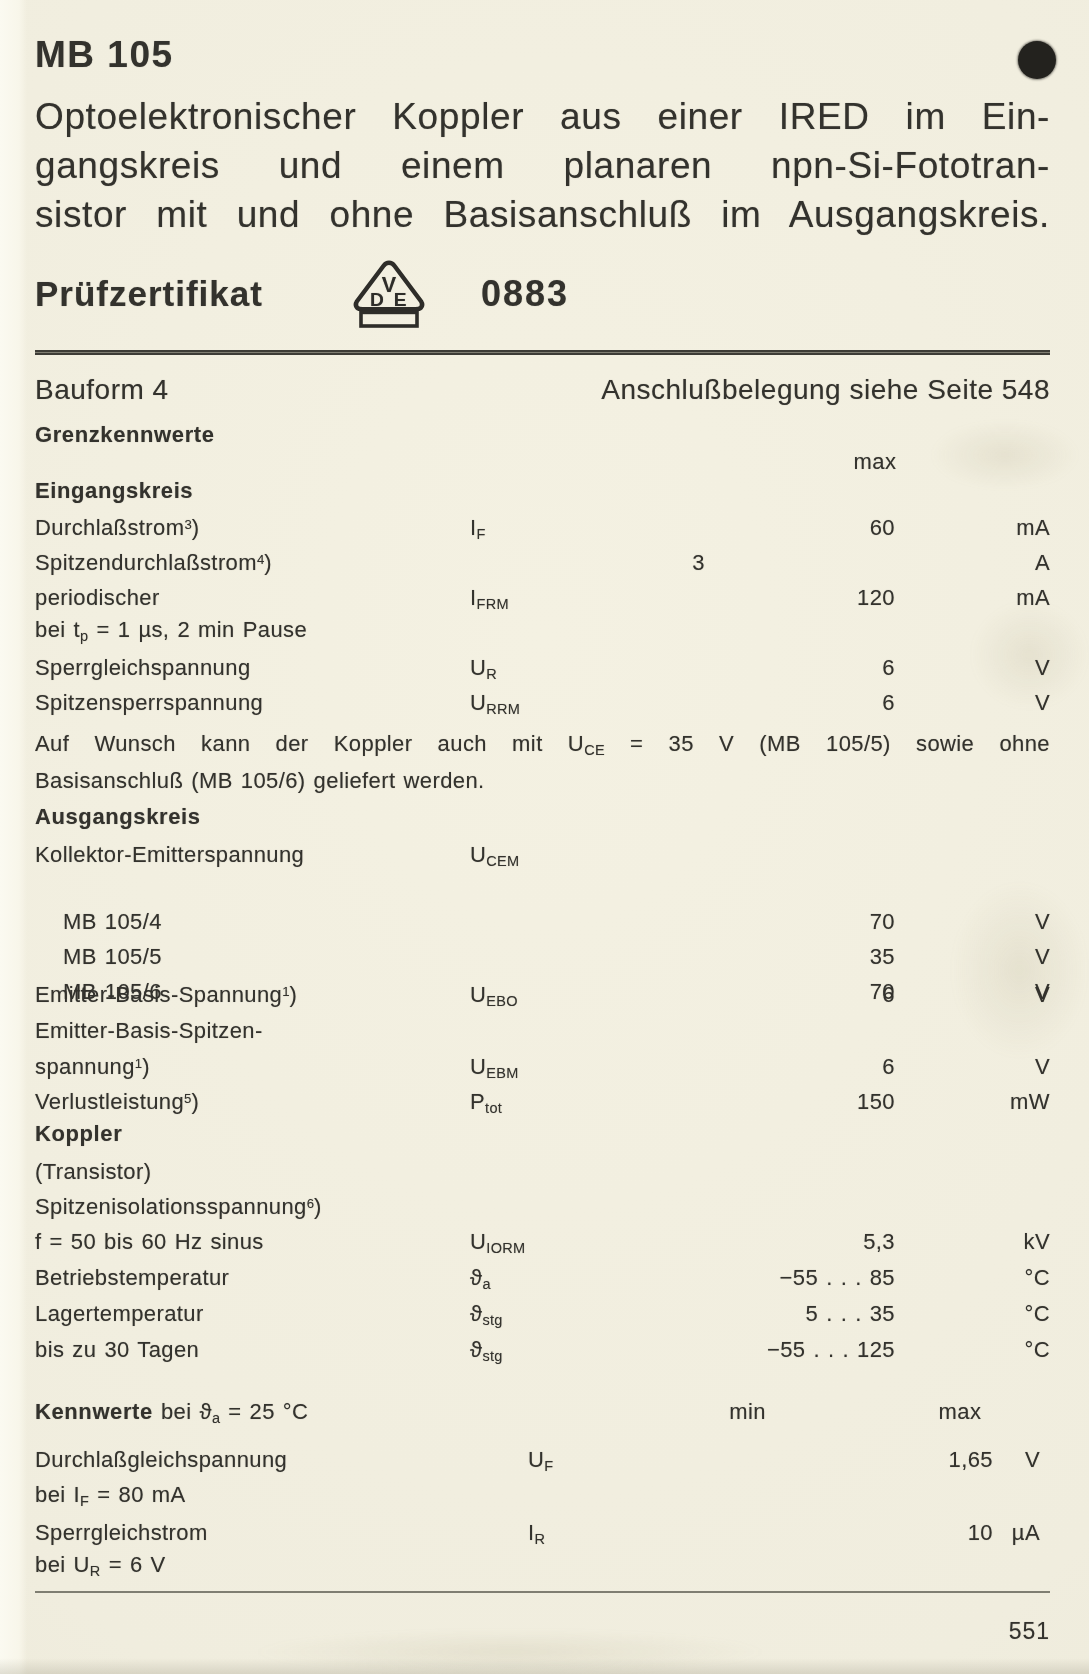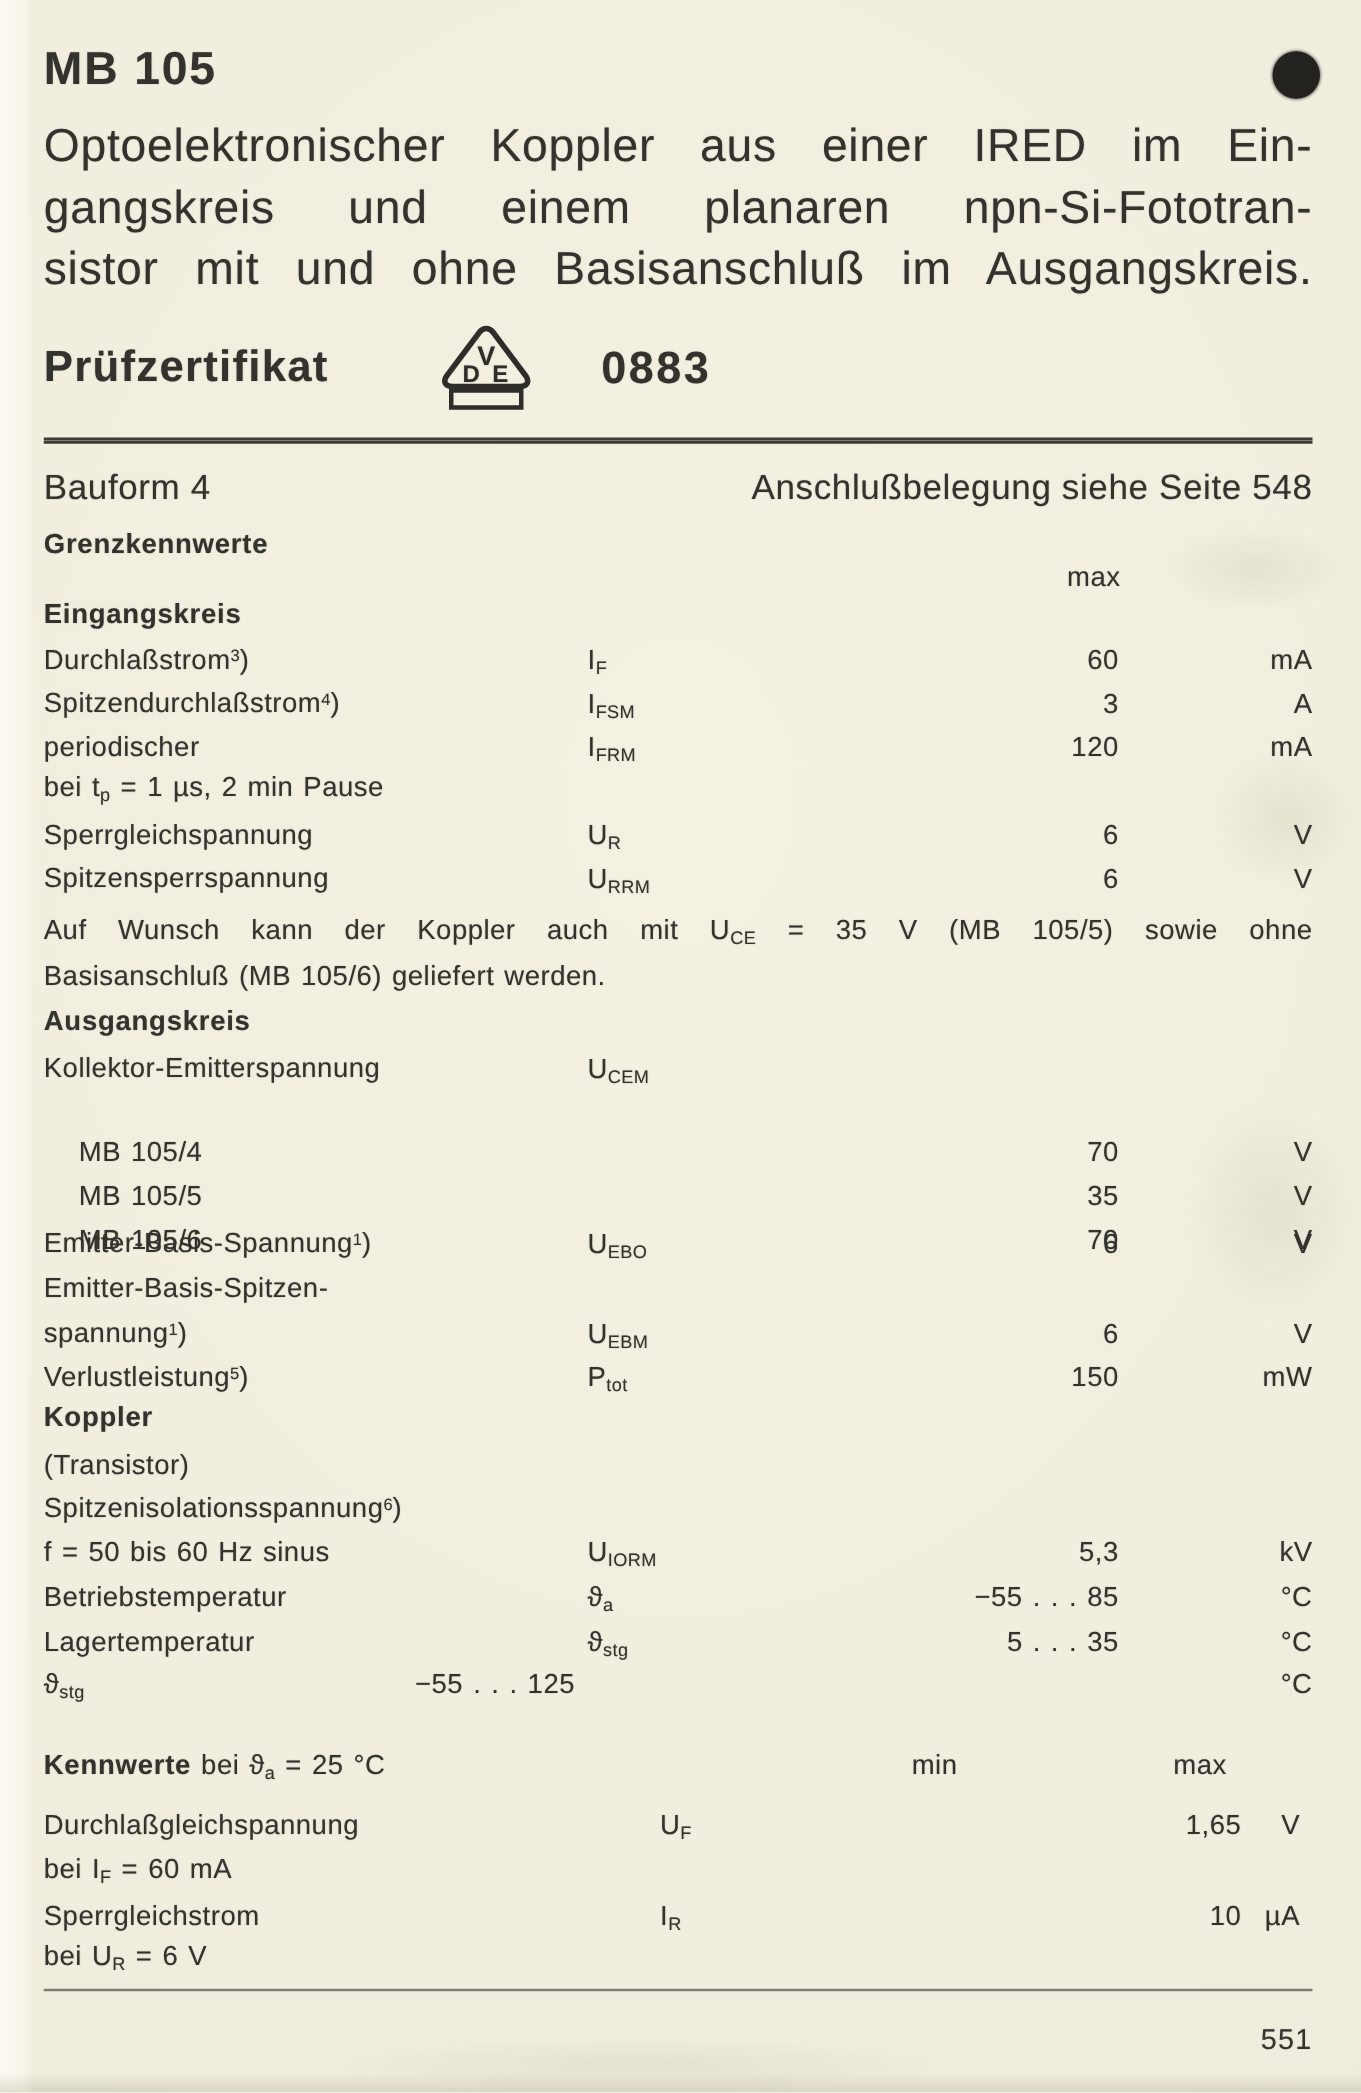--- a/index.html
+++ b/index.html
@@ -117,21 +117,20 @@
     </div>
 
     <div class="trow">
       <span class="c-label"><span class="rl-t">Durchlaßstrom</span><sup class="rl-sup">3</sup><span class="rl-af">)</span></span>
       <span class="c-sym"><span class="rs-b">I</span><sub class="rs-s">F</sub></span>
       <span class="c-val"><span class="rv">60</span></span>
       <span class="c-unit"><span class="ru">mA</span></span>
     </div>
     <div class="trow">
       <span class="c-label"><span class="rl-t">Spitzendurchlaßstrom</span><sup class="rl-sup">4</sup><span class="rl-af">)</span></span>
-      <span class="c-sym"><span class="rs-b">I</span><sub class="rs-s">FSM</sub></span>
       <span class="c-val"><span class="rv">3</span></span>
       <span class="c-unit"><span class="ru">A</span></span>
     </div>
     <div class="trow">
       <span class="c-label"><span class="rl-t">periodischer</span><sup class="rl-sup"></sup><span class="rl-af"></span></span>
       <span class="c-sym"><span class="rs-b">I</span><sub class="rs-s">FRM</sub></span>
       <span class="c-val"><span class="rv">120</span></span>
       <span class="c-unit"><span class="ru">mA</span></span>
     </div>
 
@@ -238,39 +237,40 @@
       <span class="c-val"><span class="rv">−55 . . . 85</span></span>
       <span class="c-unit"><span class="ru">°C</span></span>
     </div>
     <div class="trow h36">
       <span class="c-label"><span class="rl-t">Lagertemperatur</span><sup class="rl-sup"></sup><span class="rl-af"></span></span>
       <span class="c-sym"><span class="rs-b">ϑ</span><sub class="rs-s">stg</sub></span>
       <span class="c-val"><span class="rv">5 . . . 35</span></span>
       <span class="c-unit"><span class="ru">°C</span></span>
     </div>
     <div class="trow h36">
+      <span class="c-label"><span class="rl-t">bis zu 30 Tagen</span><sup class="rl-sup"></sup><span class="rl-af"></span></span>
       <span class="c-sym"><span class="rs-b">ϑ</span><sub class="rs-s">stg</sub></span>
       <span class="c-val"><span class="rv">−55 . . . 125</span></span>
       <span class="c-unit"><span class="ru">°C</span></span>
     </div>
 
     <div class="trow kenn-head h38 mt28">
       <span class="c-label"><b>Kennwerte</b><span> bei ϑ</span><sub class="sb">a</sub><span> = 25 °C</span></span>
       <span class="kh-min">min</span>
       <span class="kh-max">max</span>
     </div>
 
     <div class="trow k h40 mt6">
       <span class="c-label"><span class="rl-t">Durchlaßgleichspannung</span><sup class="rl-sup"></sup><span class="rl-af"></span></span>
       <span class="c-sym"><span class="rs-b">U</span><sub class="rs-s">F</sub></span>
       <span class="c-val"><span class="rv">1,65</span></span>
       <span class="c-unit"><span class="ru">V</span></span>
     </div>
     <div class="trow cond">
-      <span class="c-label"><span>bei I</span><sub class="sb">F</sub><span> = 60 mA</span></span>
+      <span class="c-label"><span>bei I</span><sub class="sb">F</sub><span> = 80 mA</span></span>
     </div>
     <div class="trow k">
       <span class="c-label"><span class="rl-t">Sperrgleichstrom</span><sup class="rl-sup"></sup><span class="rl-af"></span></span>
       <span class="c-sym"><span class="rs-b">I</span><sub class="rs-s">R</sub></span>
       <span class="c-val"><span class="rv">10</span></span>
       <span class="c-unit"><span class="ru">µA</span></span>
     </div>
     <div class="trow cond">
       <span class="c-label"><span>bei U</span><sub class="sb">R</sub><span> = 6 V</span></span>
     </div>

